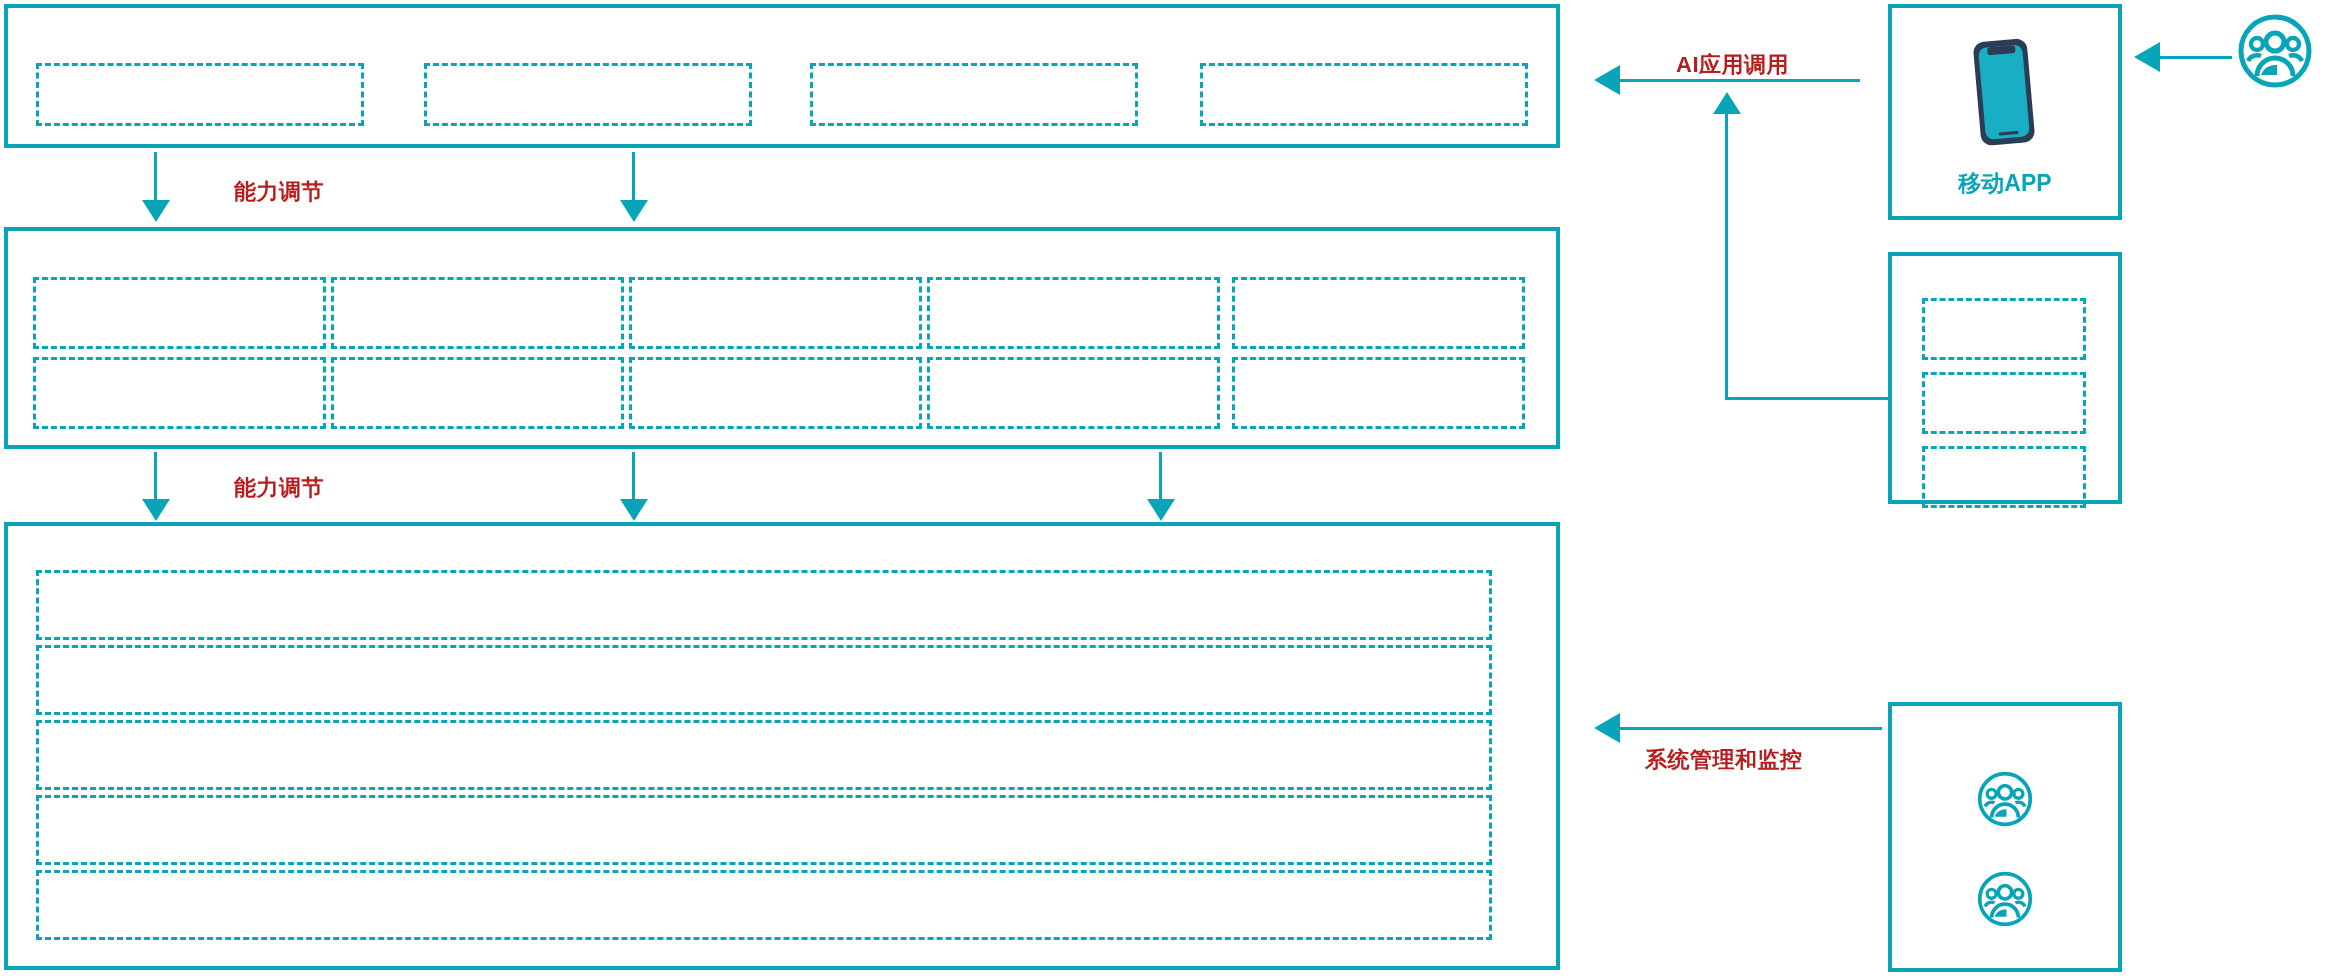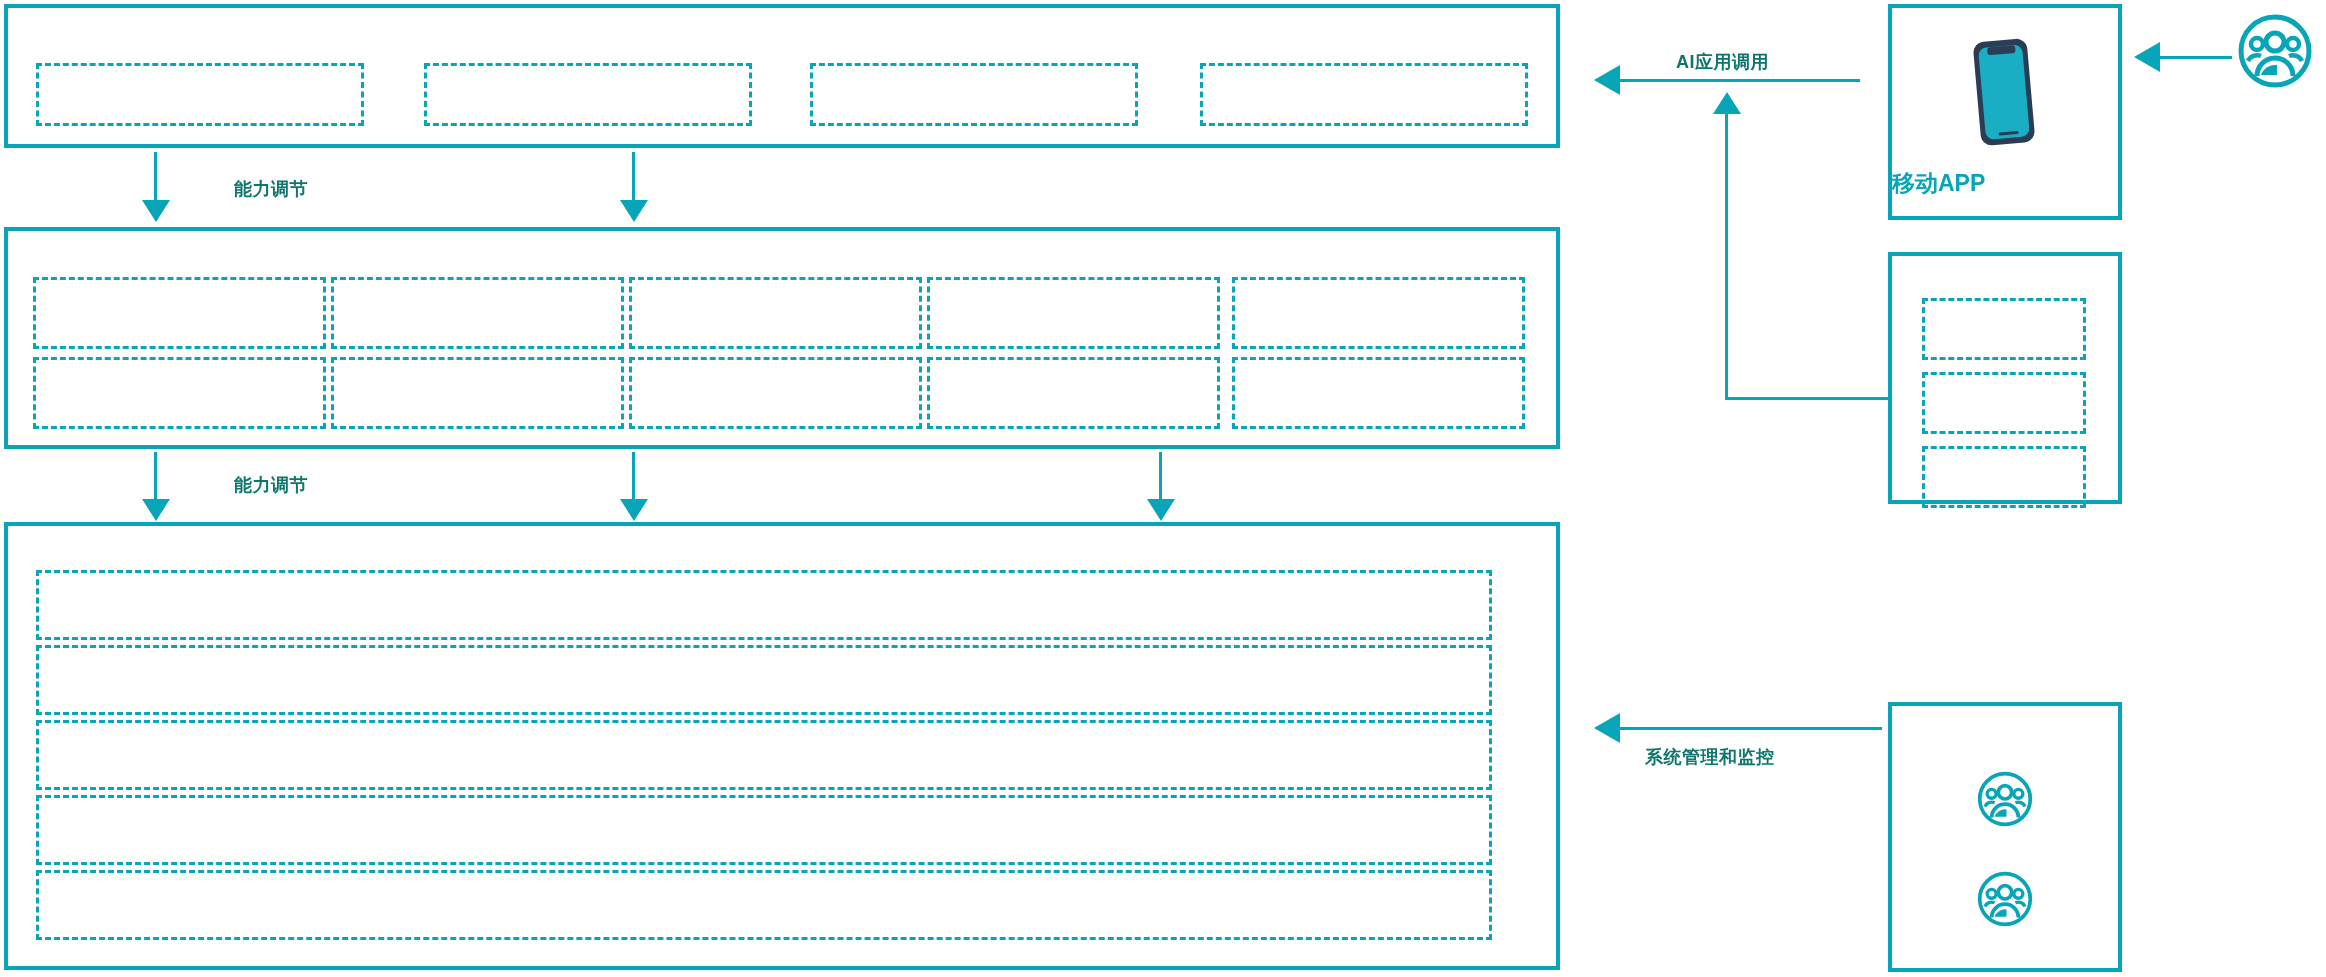--- a/index.html
+++ b/index.html
@@ -66,34 +66,35 @@
     position: absolute;
     width: 0; height: 0;
     border-top: 15px solid transparent;
     border-bottom: 15px solid transparent;
     border-right: 26px solid var(--accent, #08a5b8);
   }
 
   
   .edge-label {
     position: absolute;
-    color: #0f766e;
-    font-size: 18px;
+    color: #b91c1c;
+    font-size: 22px;
     font-weight: bold;
     white-space: nowrap;
     letter-spacing: 0.5px;
   }
 
   
   .node-caption {
     position: absolute;
     color: #08a5b8;
     font-size: 23px;
     font-weight: bold;
     white-space: nowrap;
+    text-align: center;
     width: 100%;
     left: 0;
   }
 
   
   .icon-wrap {
     position: absolute;
     line-height: 0;
   }
 </style>

